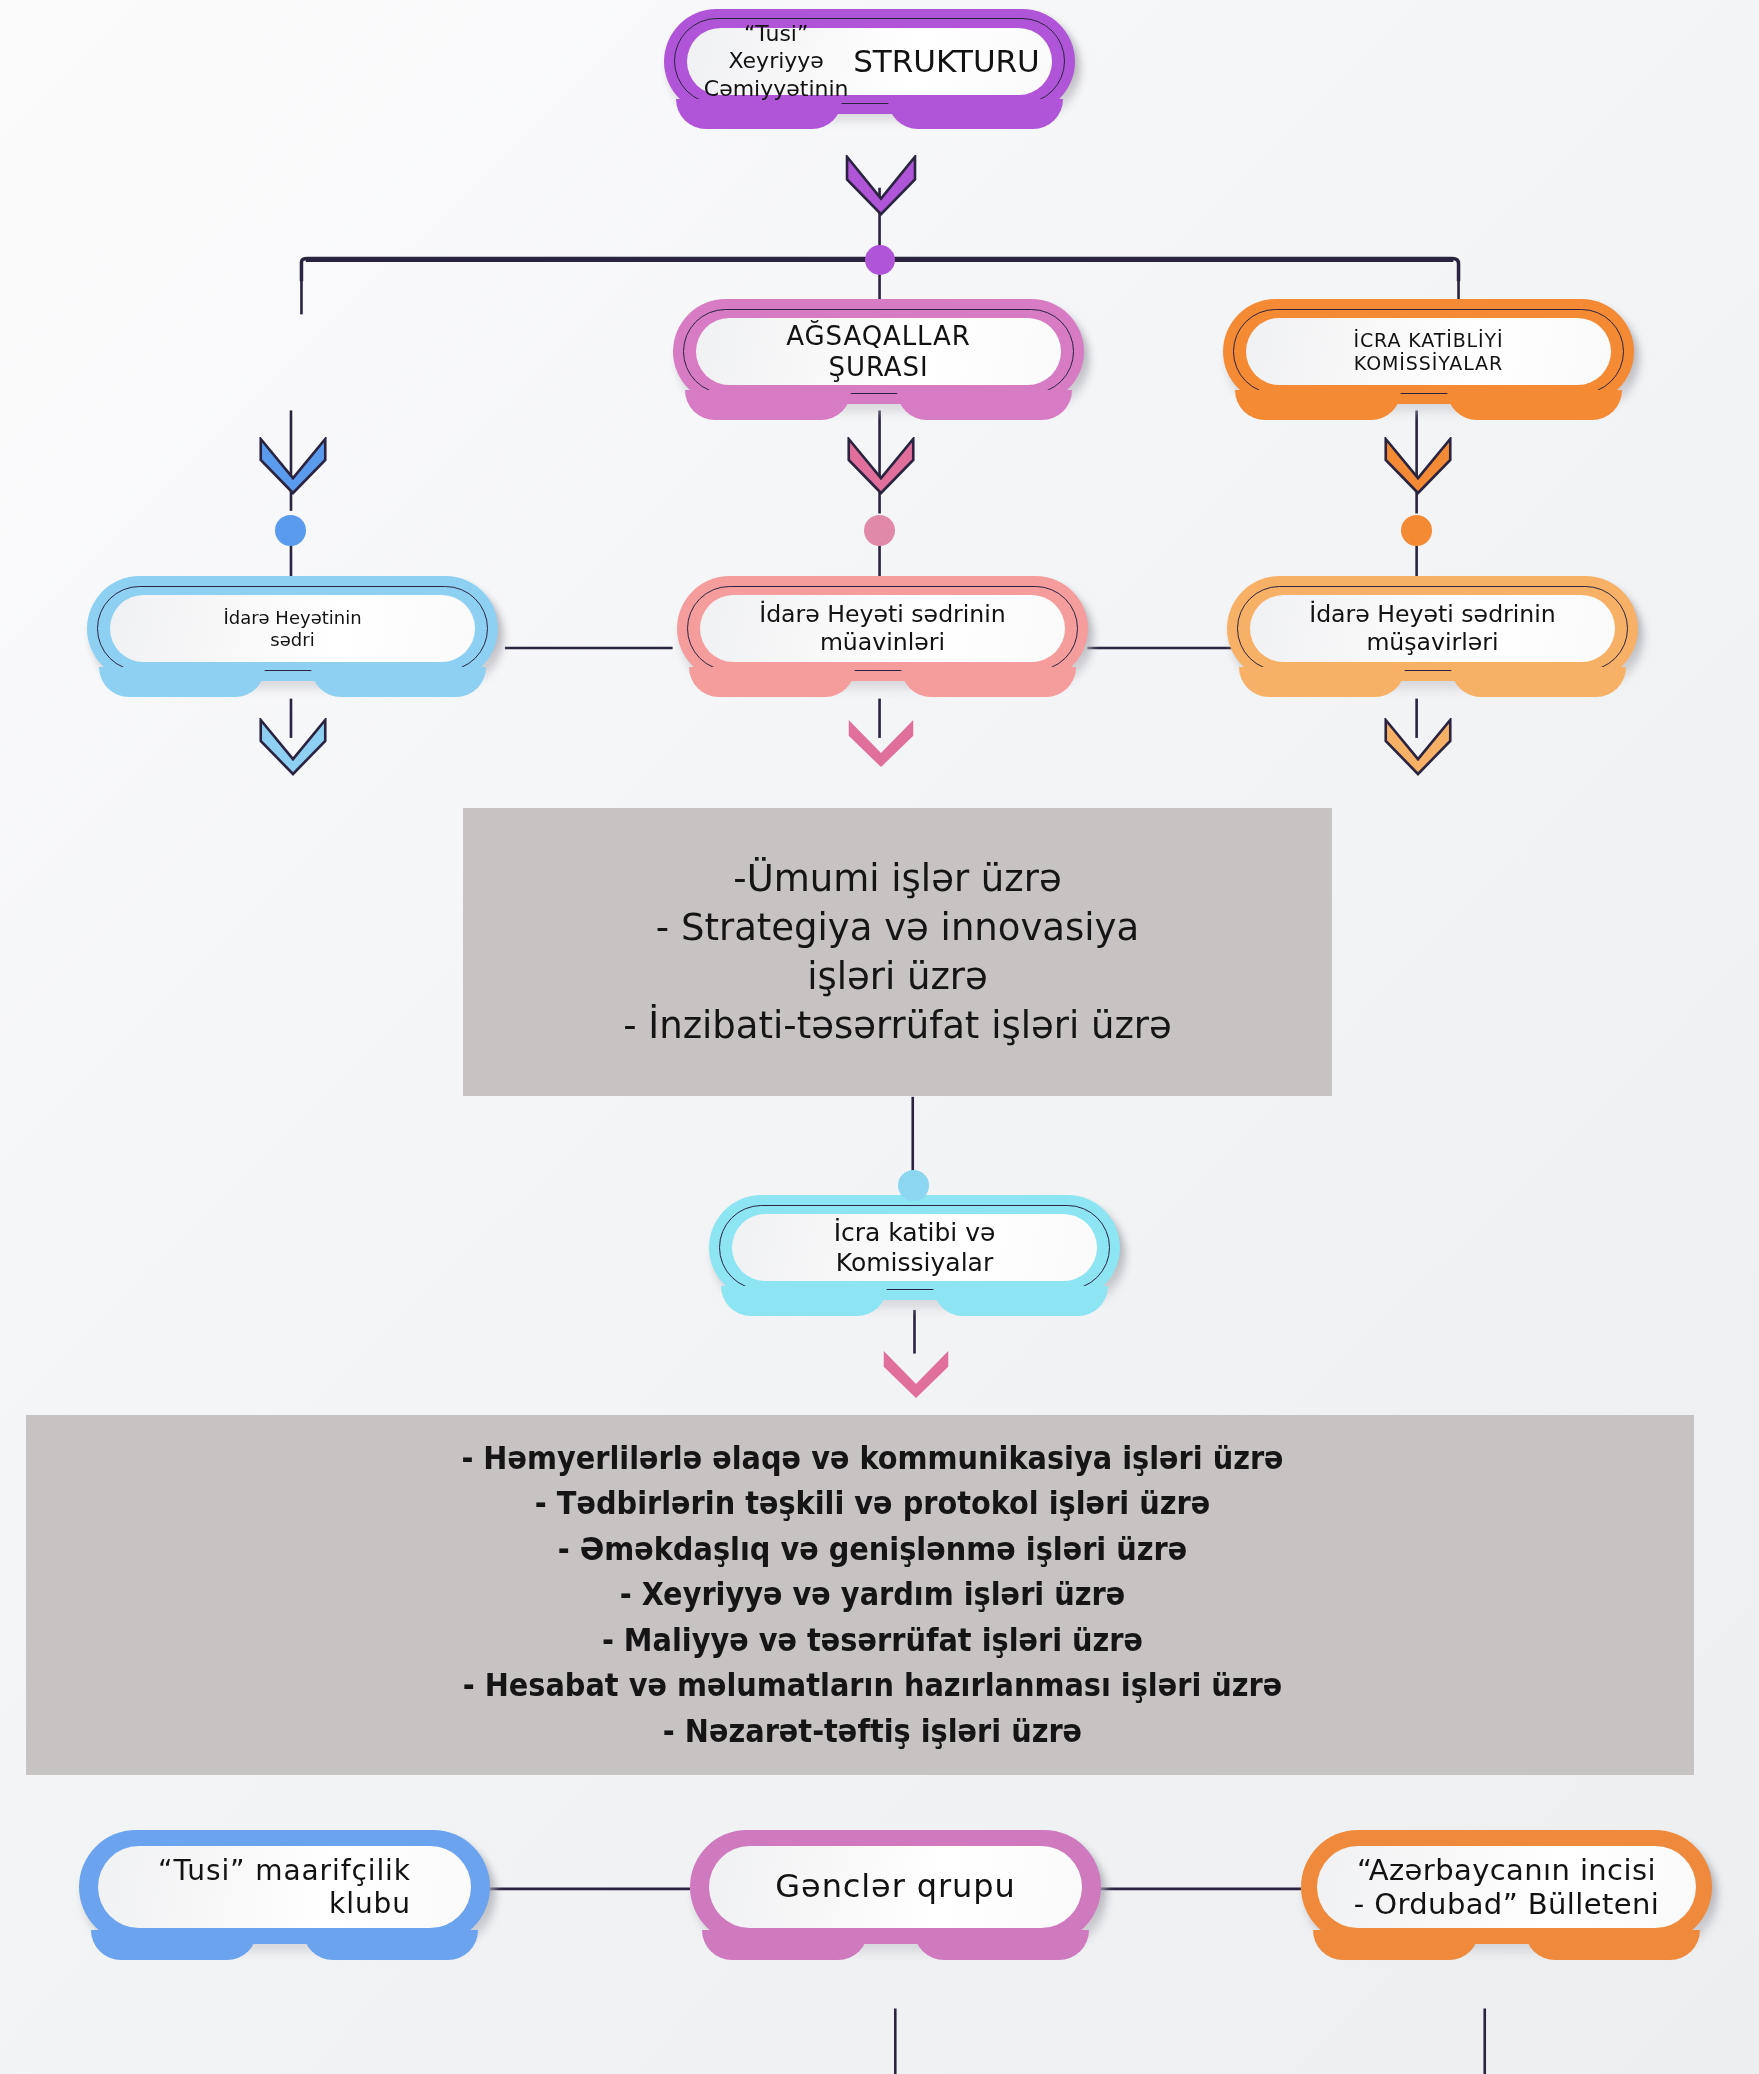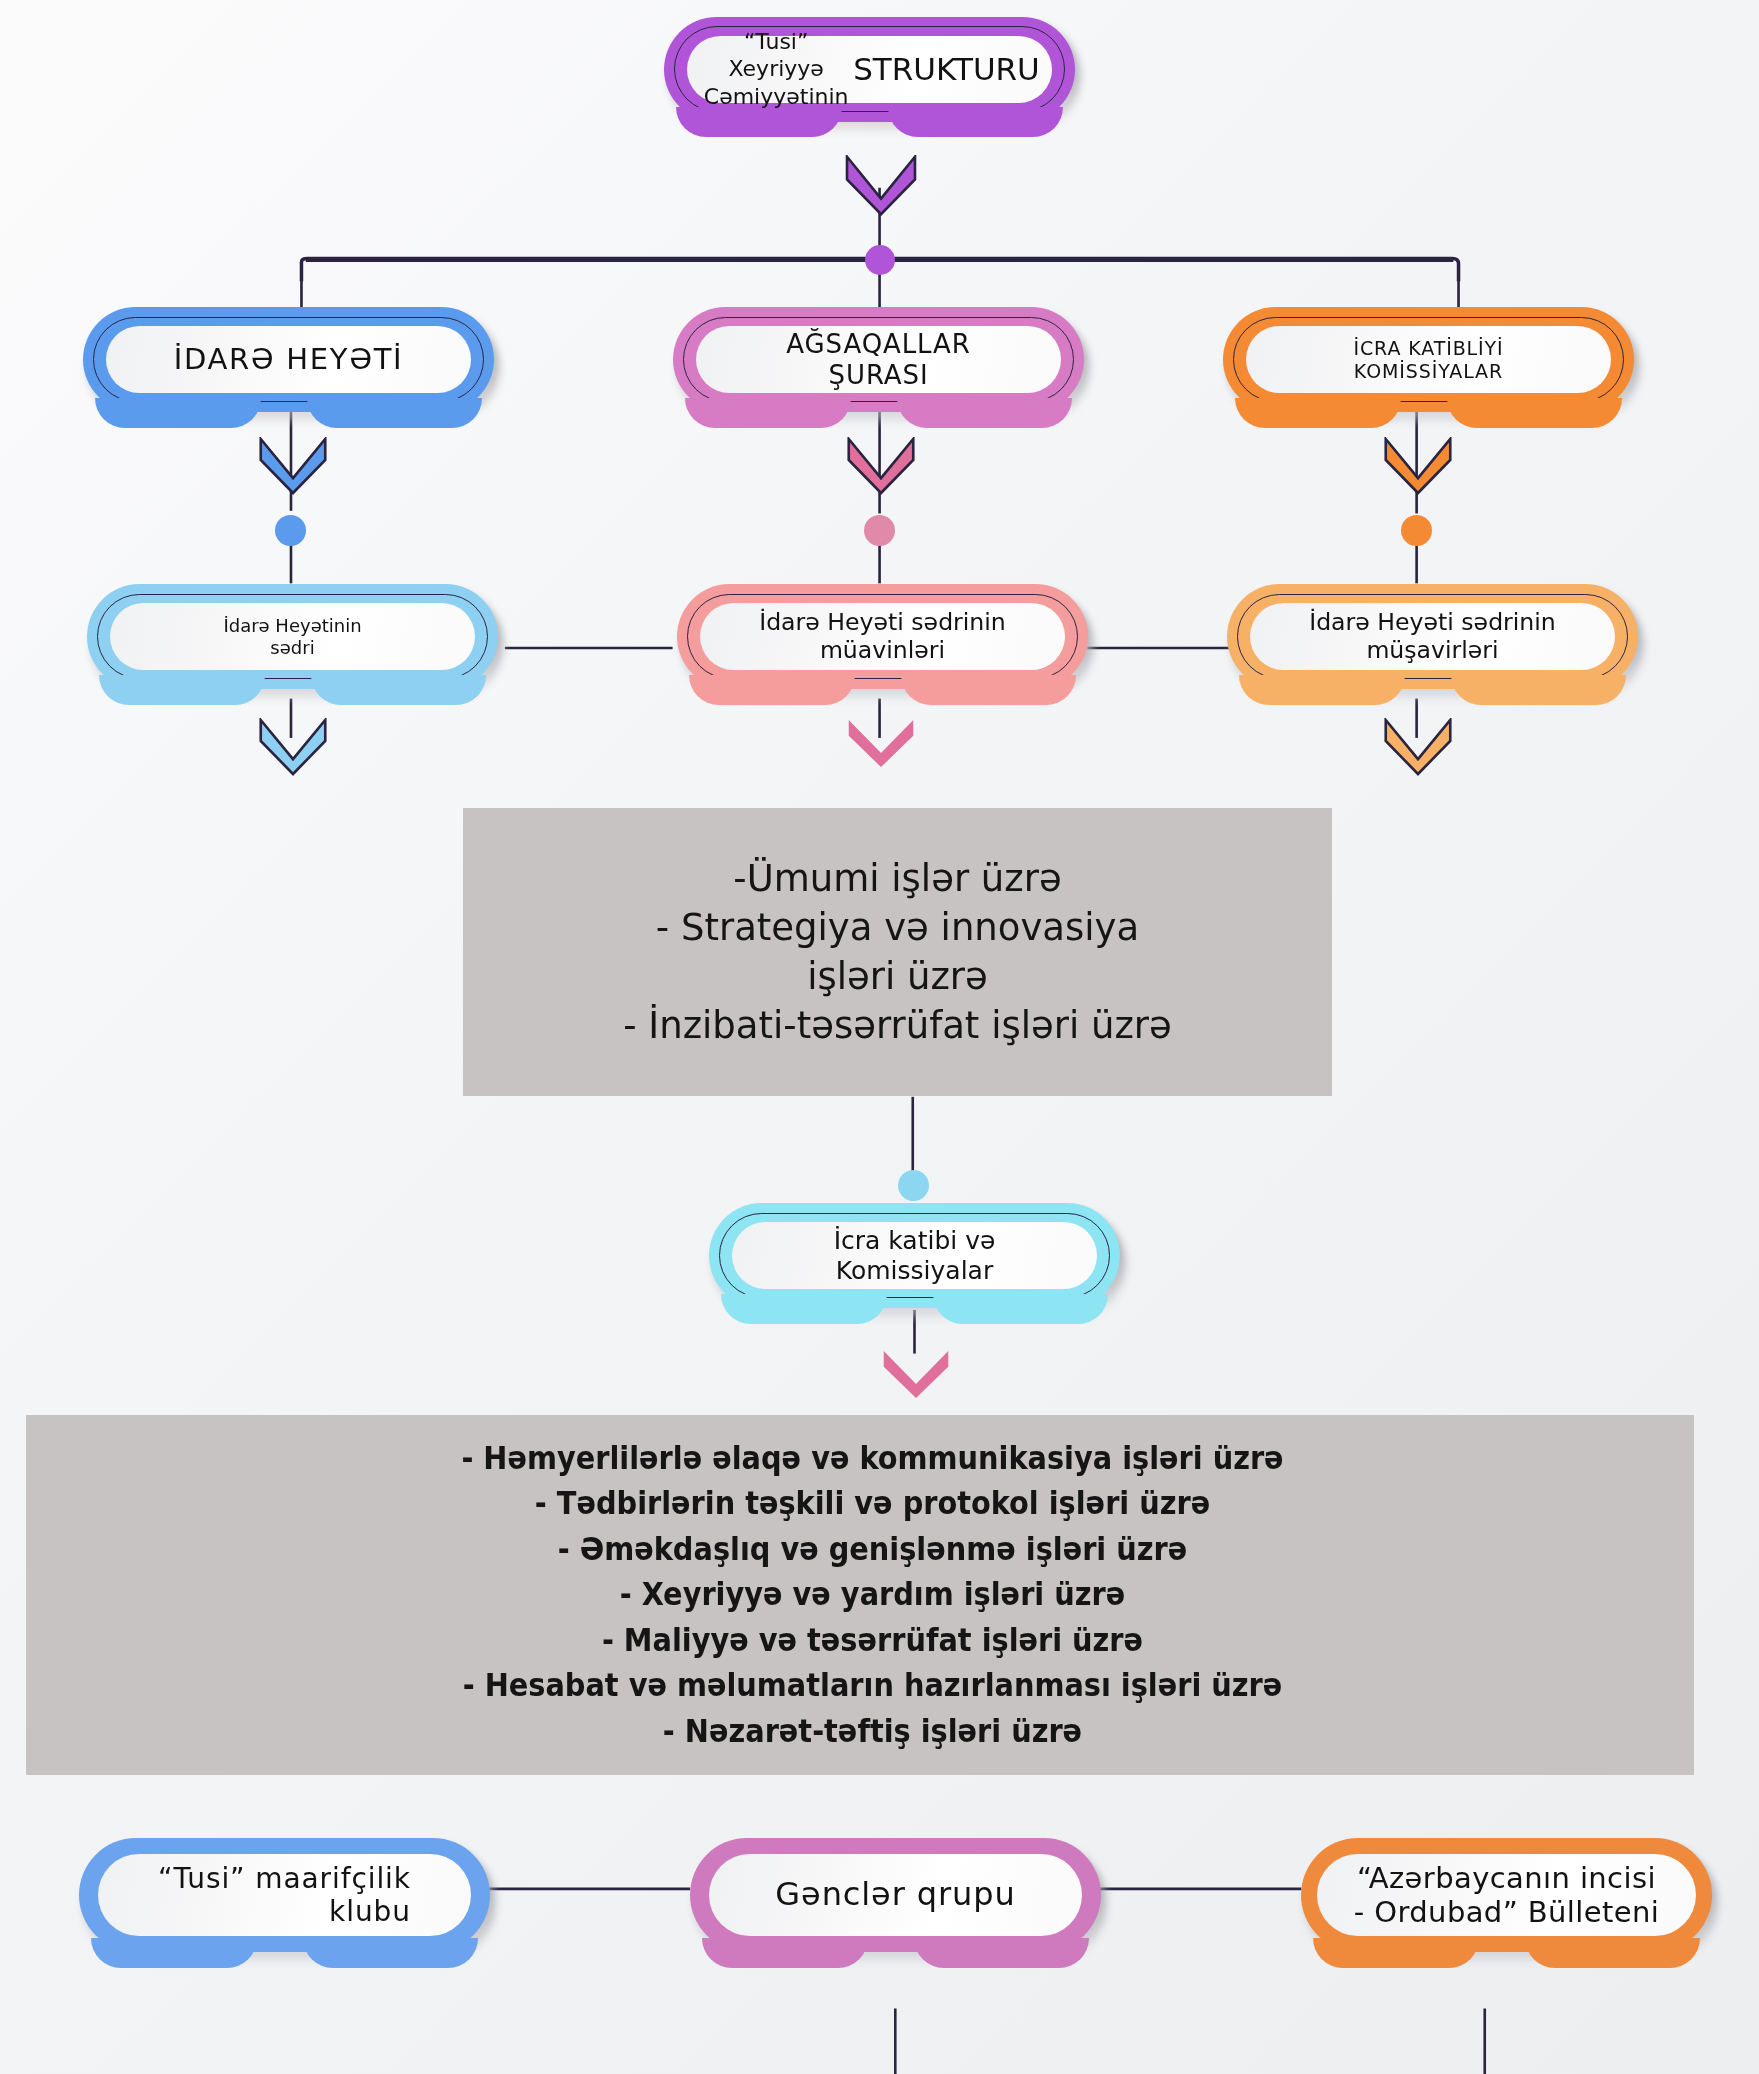--- a/index.html
+++ b/index.html
@@ -27,21 +27,20 @@
   }
 
   
   .node {
     position: absolute;
     box-sizing: border-box;
     border-radius: 873px;
     display: flex;
     align-items: center;
     justify-content: center;
-    margin-top: 8px;
   }
   .node .shadowlayer {
     position: absolute;
     left: 5.2px; top: 8.7px; right: -5.2px; bottom: -8.7px;
     border-radius: 873px;
     background: linear-gradient(180deg, rgba(130,130,136,0.92) 0%, rgba(168,168,174,0.85) 45%, rgba(205,205,210,0.5) 100%);
     filter: blur(4.4px);
   }
   .node .ring {
     position: absolute;
@@ -163,28 +162,20 @@
   </div>
 
   <div class="chev" style="left:845px; top:155px; width:72px; height:61px;">
     <svg viewBox="0 0 82 70" width="72" height="61" xmlns="http://www.w3.org/2000/svg">
       <polygon points="2,2 41,50 80,2 80,28 41,68 2,28" fill="#b055d8" stroke="#2a2440" stroke-width="3"></polygon>
     </svg>
   </div>
 
   <div class="dot" style="left:865px; top:245px; width:30px; height:30px; background:#b055d8;"></div>
 
-  <div class="node" style="left:83px; top:299px; width:411px; height:105px;">
-    <div class="shadowlayer"></div>
-    <div class="ring" style="background:#5b9bee;"></div>
-    <div class="tail" style="left:12.2px; bottom:-15.7px; width:166px; height:30px; background:#5b9bee;"></div>
-    <div class="tail" style="right:12.2px; bottom:-15.7px; width:175px; height:30px; background:#5b9bee;"></div>
-    <div class="innerline"></div>
-    <div class="face" style="font-size:29px; letter-spacing:1.7px;">İDARƏ HEYƏTİ</div>
-  </div>
 
   <div class="node" style="left:673px; top:299px; width:411px; height:105px;">
     <div class="shadowlayer"></div>
     <div class="ring" style="background:#d77cc4;"></div>
     <div class="tail" style="left:12.2px; bottom:-15.7px; width:166px; height:30px; background:#d77cc4;"></div>
     <div class="tail" style="right:12.2px; bottom:-15.7px; width:175px; height:30px; background:#d77cc4;"></div>
     <div class="innerline"></div>
     <div class="face" style="font-size:26px; letter-spacing:0.9px;">AĞSAQALLAR
 ŞURASI</div>
   </div>

